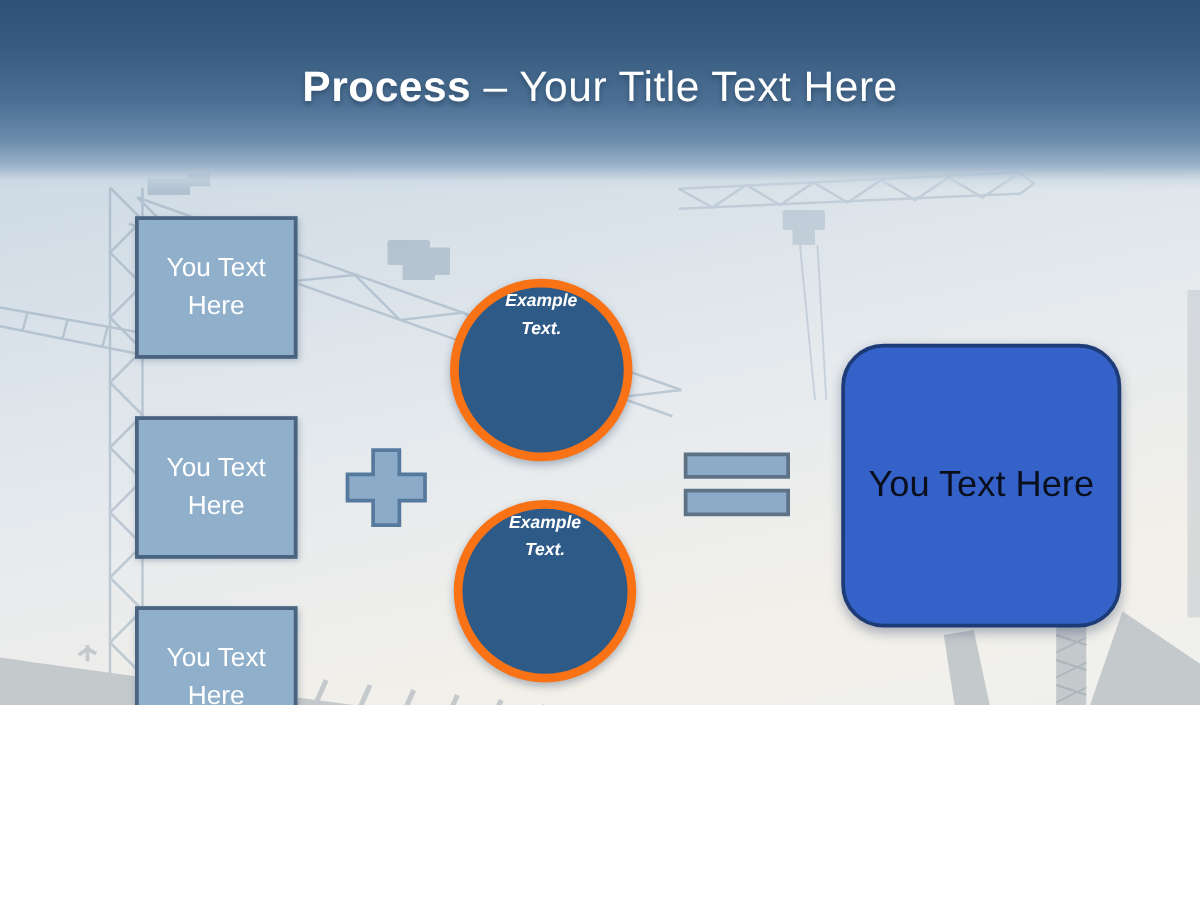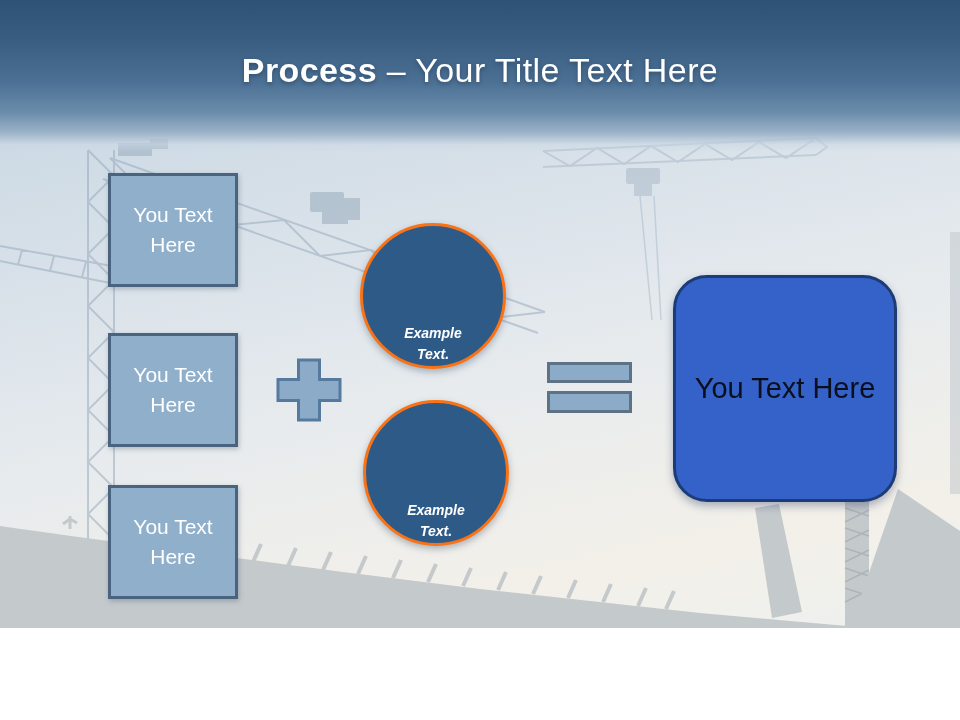--- a/index.html
+++ b/index.html
@@ -1,16 +1,16 @@
 <!DOCTYPE html>
 <html><head>
 <meta charset="utf-8">
 <style>
   html,body{margin:0;padding:0;width:960px;height:720px;overflow:hidden;}
-  .slide{position:relative;width:960px;height:628px;overflow:hidden;
+  .slide{position:relative;width:960px;height:564px;overflow:hidden;
          font-family:"Liberation Sans",sans-serif;background:#8b5cf6;}
 
   
   .sky{position:absolute;inset:0;
        background:linear-gradient(168deg,#c7d6e2 8%,#d8e1e9 34%,#e7ebee 58%,#f3f0e9 84%,#eef0ef 100%);}
   .bg-art{position:absolute;left:0;top:0;}
   .header-grad{position:absolute;left:0;top:0;width:960px;height:152px;
        background:linear-gradient(to bottom,#2e5276 0%,#385d81 26%,#4c7094 54%,#6b8dac 74%,
                   #9bb2c8 87%,rgba(202,215,227,.55) 95%,rgba(214,224,233,0) 100%);}
 
@@ -20,21 +20,21 @@
   .title .bold{font-weight:bold;}
 
   
   .input-box{position:absolute;left:108px;width:130px;height:114px;box-sizing:border-box;
       background:#8fafca;border:3px solid #4a6480;display:flex;align-items:center;justify-content:center;
       text-align:center;color:#ffffff;font-size:21px;line-height:1.45;padding:0 8px;
       box-shadow:1px 2px 5px rgba(70,90,110,.35);}
   .box1{top:173px}.box2{top:333px}.box3{top:485px}
 
   .circle{position:absolute;width:146px;height:146px;border-radius:50%;box-sizing:border-box;
-      background:#2e5a87;border:3px solid #f97316;display:flex;align-items:flex-end;justify-content:center;
+      background:#2e5a87;border:7px solid #f97316;display:flex;align-items:flex-start;justify-content:center;
       text-align:center;color:#ffffff;font-size:14px;font-weight:bold;font-style:italic;line-height:1.55;
       padding:0 28px;box-shadow:0 3px 7px rgba(40,60,90,.35);}
   .circle1{left:360px;top:223px}.circle2{left:363px;top:400px}
 
   .op{position:absolute;}
   .op-plus{left:276px;top:358px}
   .op-equals{left:546px;top:361px}
 
   .result{position:absolute;left:673px;top:275px;width:224px;height:227px;box-sizing:border-box;
       background:#3462c9;border:3px solid #1d3b76;border-radius:34px;

